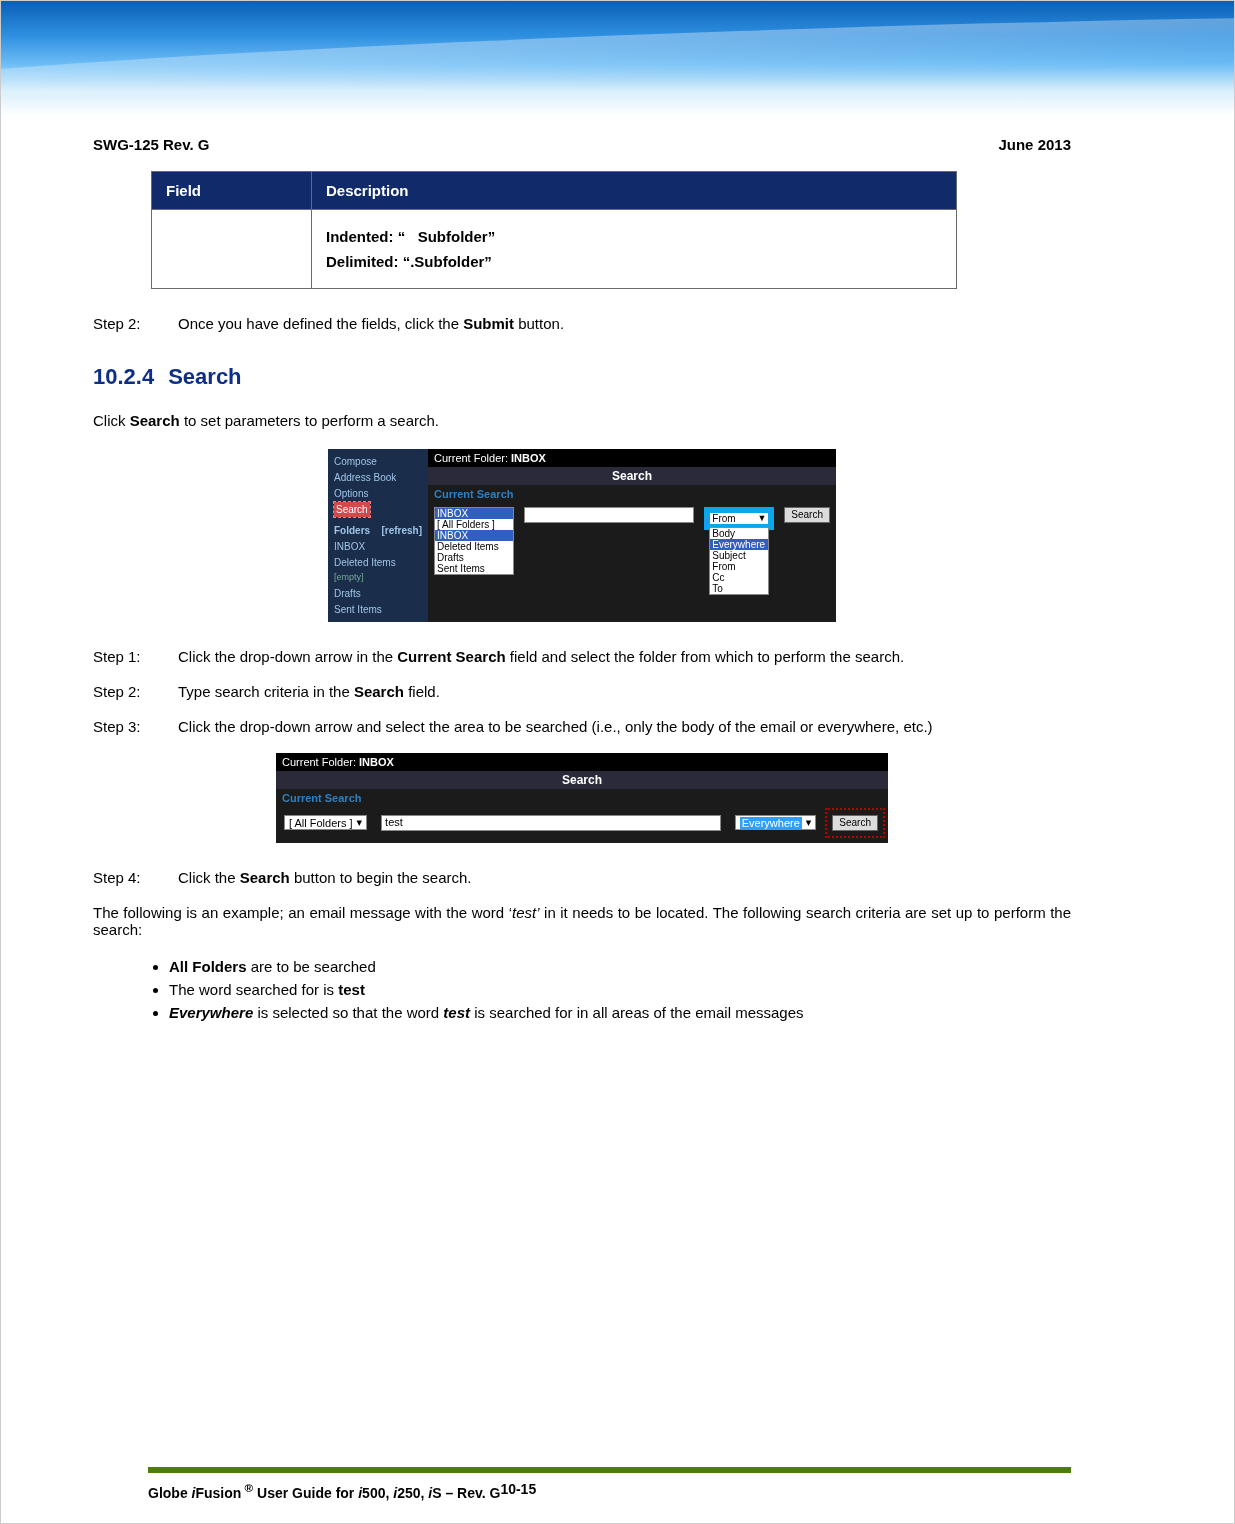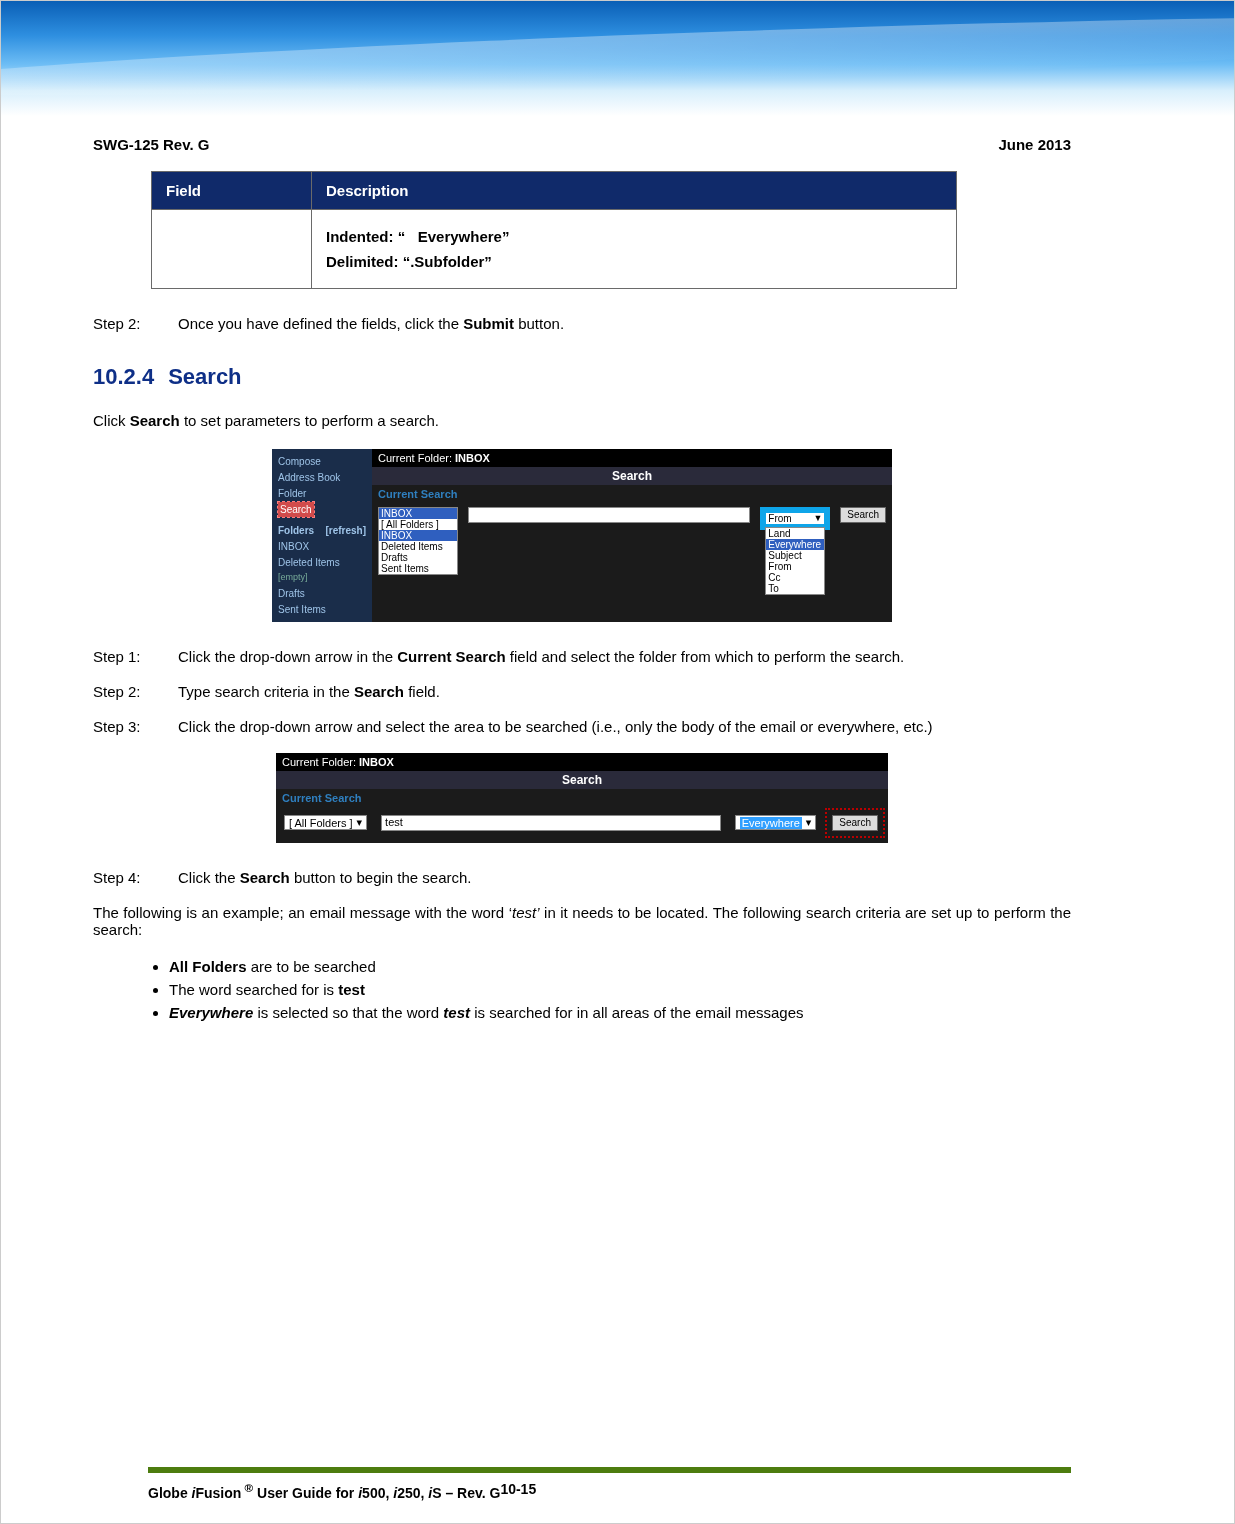--- a/index.html
+++ b/index.html
@@ -115,21 +115,21 @@
   }
   h2.section .num { margin-right: 14px; }
   p.body-text { margin: 10px 0 20px 0; }
   .screenshot {
     margin: 10px auto 26px auto;
     background: #000;
     color: #fff;
     font-size: 11px;
     font-family: Tahoma, Arial, sans-serif;
   }
-  .shot1 { width: 620px; border-radius: 17px; }
+  .shot1 { width: 508px; border-radius: 17px; }
   .shot1-row { display: flex; }
   .sidebar {
     width: 100px;
     background: #1a2d4a;
     padding: 4px 6px;
     font-size: 10px;
     line-height: 1.5;
   }
   .sidebar .hl { background: #d14b4b; padding: 0 2px; display:inline-block; outline:1px dashed #ff7b7b; }
   .sidebar .item { color: #9fc4e8; margin: 1px 0; }
@@ -188,21 +188,21 @@
     <table class="field-table">
       <tbody>
           <tr>
         <th>Field</th>
         <th>Description</th>
       </tr>
       <tr>
         <td></td>
         <td>
           <div class="row-sub">
-            <b><span>Indented: “</span>&nbsp;&nbsp;&nbsp;<span>Everywhere”</span></b>
+            <b><span>Indented: “</span>&nbsp;&nbsp;&nbsp;<span>Subfolder”</span></b>
           </div>
           <div class="row-sub">
             <b>Delimited: “.Subfolder”</b>
           </div>
         </td>
       </tr>
     </tbody>
       </table>
 
     <div class="step">
@@ -218,21 +218,21 @@
 
     <p class="body-text">
       <span>Click </span><b>Search</b><span> to set parameters to perform a search.</span>
     </p>
 
     <div class="screenshot shot1">
       <div class="shot1-row">
         <div class="sidebar">
           <div class="item">Compose</div>
           <div class="item">Address Book</div>
-          <div class="item">Folder</div>
+          <div class="item">Options</div>
           <div class="hl">Search</div>
           <div class="hdr">
             <span>Folders</span>
             <span>[refresh]</span>
           </div>
           <div class="item">INBOX</div>
           <div class="item">Deleted Items</div>
           <div class="item" style="font-size:9px;color:#7a9;">[empty]</div>
           <div class="item">Drafts</div>
           <div class="item">Sent Items</div>
@@ -252,21 +252,21 @@
               <div>Drafts</div>
               <div>Sent Items</div>
             </div>
             <div class="txt"></div>
             <div class="dd">
               <div class="sel">
                   <span>From</span>
                   <span class="arrow">▼</span>
                 </div>
               <div class="open">
-                <div>Land</div>
+                <div>Body</div>
                 <div class="hl2">Everywhere</div>
                 <div>Subject</div>
                 <div>From</div>
                 <div>Cc</div>
                 <div>To</div>
               </div>
             </div>
             <div class="btn">Search</div>
           </div>
         </div>

